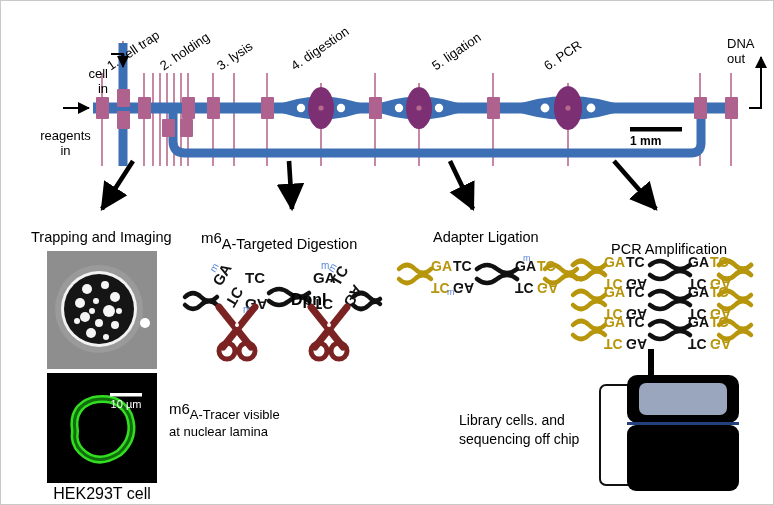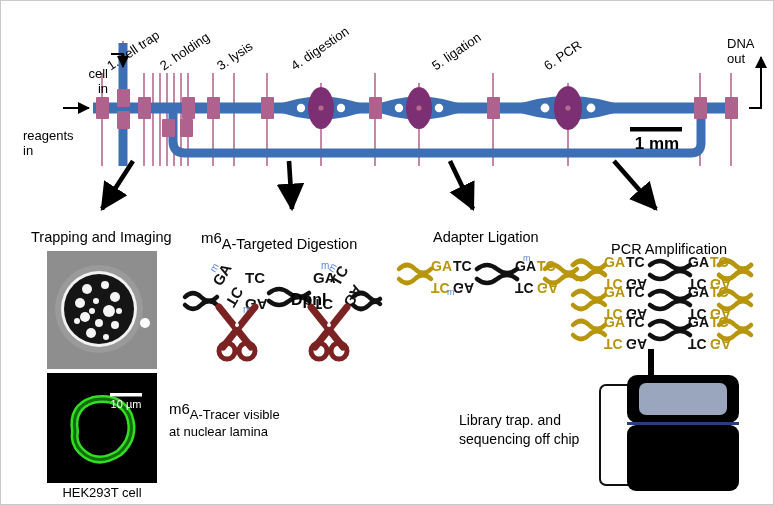--- a/index.html
+++ b/index.html
@@ -3,21 +3,21 @@
 <meta charset="utf-8">
 <style>
   html,body{margin:0;padding:0;background:#fff;}
   body{width:774px;height:505px;overflow:hidden;
        font-family:"Liberation Sans",sans-serif;color:#000;}
   #fig{position:relative;width:772px;height:503px;border:1px solid #c9c9c9;background:#fff;}
   .abs{position:absolute;}
   .txt{font-size:13px;line-height:1.15;white-space:pre;}
   .ital{font-size:14.5px;}
   .sup{font-size:15px;vertical-align:super;}
-  .cap{font-size:13px;}
+  .cap{font-size:16px;}
   svg{display:block;overflow:visible;}
 </style>
 </head>
 <body>
 
 <div id="fig">
 
   <div class="abs" style="left:0;top:0;width:772px;height:215px;">
     <svg width="772" height="215" viewBox="0 0 772 215">
       <defs>
@@ -107,25 +107,25 @@
         <path d="M132 160 L101 208"></path>
         <path d="M288 160 L291 208"></path>
         <path d="M449 160 L472 208"></path>
         <path d="M613 160 L655 208"></path>
       </g>
     </svg>
   </div>
 
   <div class="abs txt" style="left:55px;top:66px;text-align:right;width:52px;">cell
 in</div>
-  <div class="abs txt" style="left:22px;top:128px;text-align:left;width:85px;">reagents
+  <div class="abs txt" style="left:22px;top:128px;text-align:center;width:85px;">reagents
 in</div>
   <div class="abs txt" style="left:726px;top:36px;width:48px;">DNA
 out</div>
-  <div class="abs" style="left:629px;top:133px;width:54px;text-align:center;font-size:17px;font-weight:bold;">1 mm</div>
+  <div class="abs" style="left:629px;top:133px;width:54px;font-size:12px;font-weight:bold;">1 mm</div>
 
   <div class="abs txt" style="left:112px;top:58px;transform:rotate(-34deg);transform-origin:0 100%;">1. cell trap</div>
   <div class="abs txt" style="left:165px;top:58px;transform:rotate(-34deg);transform-origin:0 100%;">2. holding</div>
   <div class="abs txt" style="left:222px;top:58px;transform:rotate(-34deg);transform-origin:0 100%;">3. lysis</div>
   <div class="abs txt" style="left:296px;top:58px;transform:rotate(-34deg);transform-origin:0 100%;">4. digestion</div>
   <div class="abs txt" style="left:437px;top:58px;transform:rotate(-34deg);transform-origin:0 100%;">5. ligation</div>
   <div class="abs txt" style="left:549px;top:58px;transform:rotate(-34deg);transform-origin:0 100%;">6. PCR</div>
 
   <div class="abs ital" style="left:30px;top:228px;">Trapping and Imaging</div>
 
@@ -347,17 +347,17 @@
       <rect x="28" y="2" width="112" height="48" rx="10" fill="#000"></rect>
       <rect x="40" y="10" width="88" height="32" rx="7" fill="#9aa6bd"></rect>
 
       <rect x="28" y="49" width="112" height="3" fill="#24407e"></rect>
 
       <rect x="28" y="52" width="112" height="66" rx="9" fill="#000"></rect>
     </svg>
   </div>
 
   <div class="abs ital" style="left:458px;top:410px;line-height:1.35;font-size:14px;">
-    <div>Library trap. and</div>
+    <div>Library cells. and</div>
     <div>sequencing off chip</div>
   </div>
 
 </div>
 
 </body></html>

